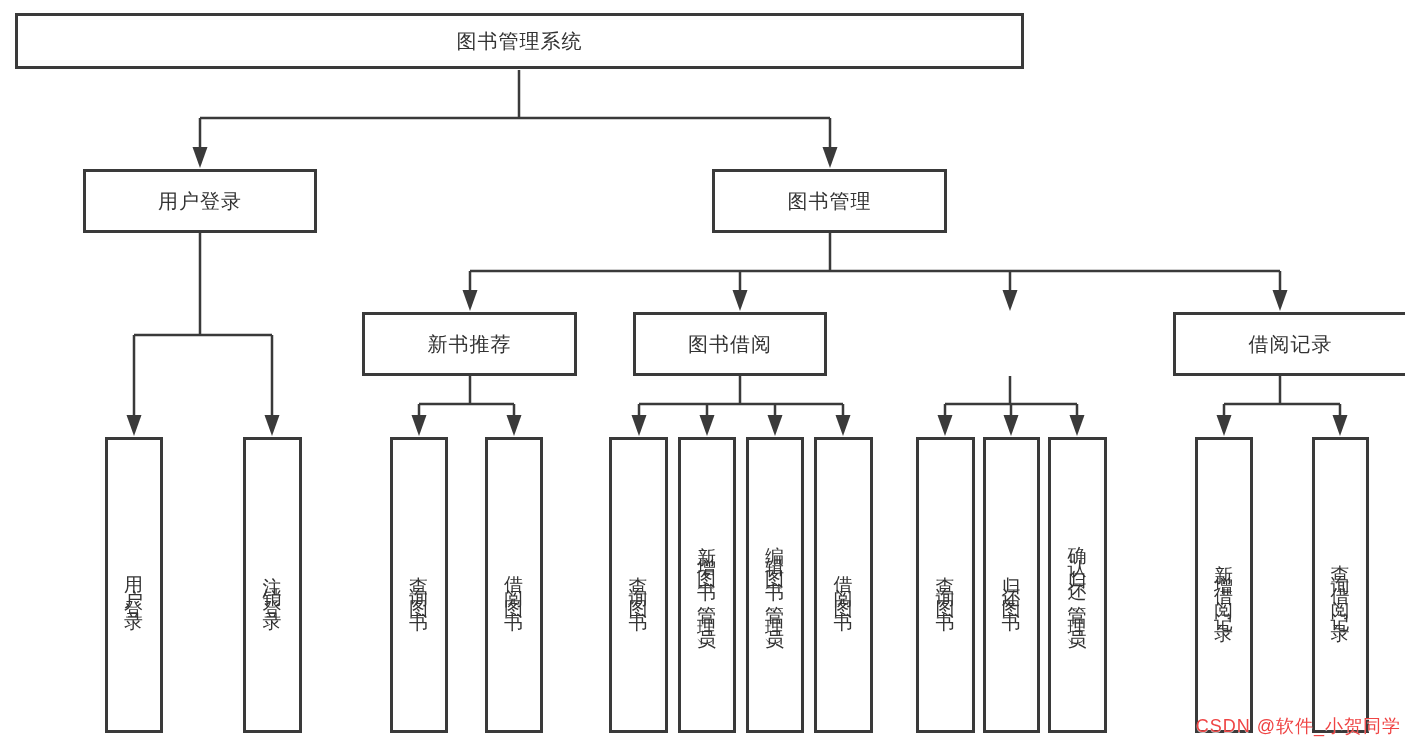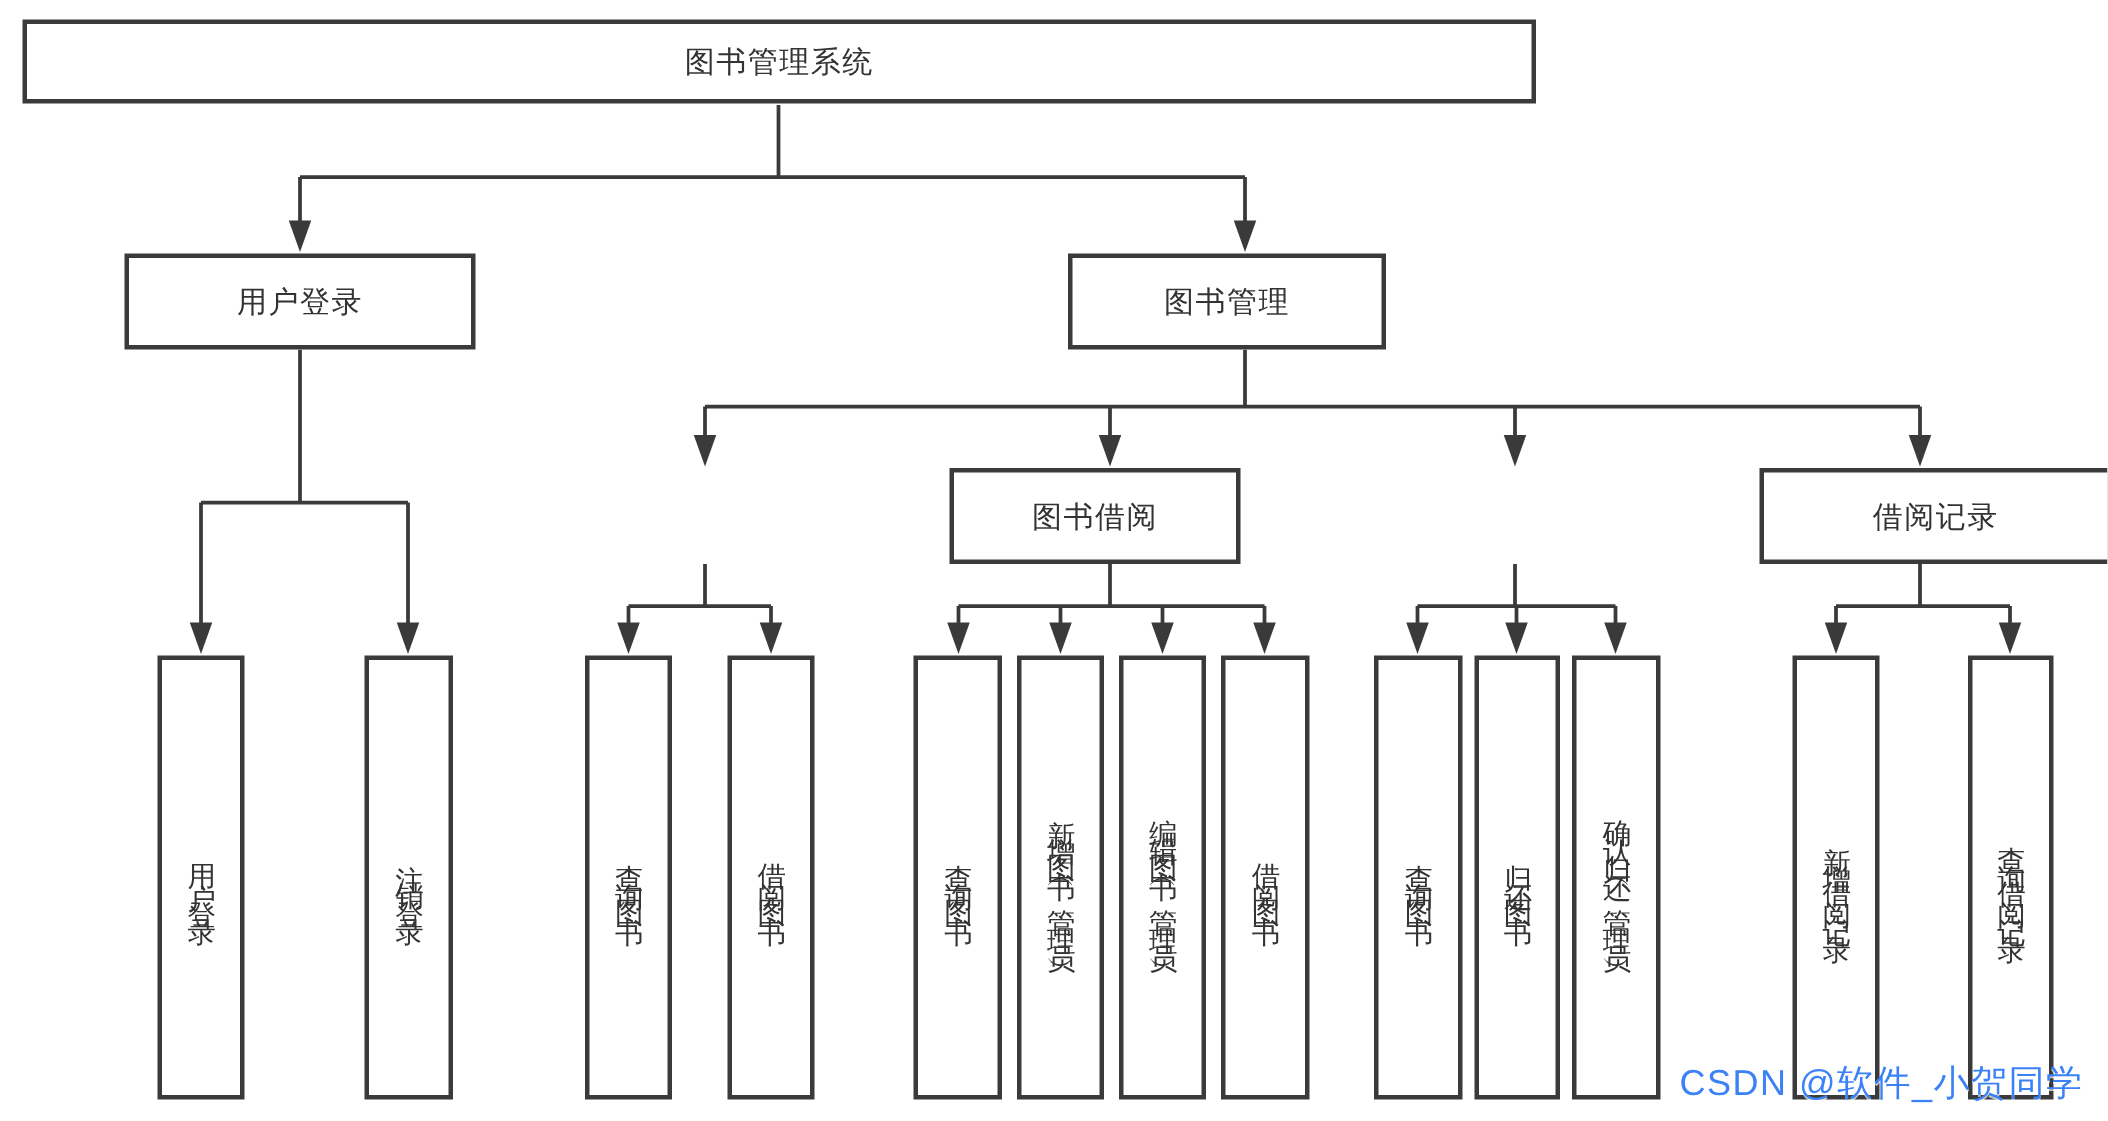--- a/index.html
+++ b/index.html
@@ -25,23 +25,23 @@
     writing-mode:vertical-rl;
     text-orientation:mixed;
     font-size:19px;
     line-height:1;
     letter-spacing:12px;
     color:#333;
     white-space:nowrap;
   }
   #watermark{
     position:absolute;
-    right:16px;bottom:9px;
-    font-size:24px;
-    color:#3b82f6;
+    right:4px;bottom:9px;
+    font-size:18px;
+    color:#ef4444;
     letter-spacing:1px;
     text-shadow:0 1px 0 rgba(255,255,255,.7);
     white-space:nowrap;
   }
 </style>
 </head>
 <body>
 
 <div id="stage">
 
@@ -78,24 +78,27 @@
     </g>
   </svg>
 
   <div class="node hbox" style="left:15px;top:13px;width:1009px;height:56px;">
     <span>图书管理系统</span>
   </div>
 
   <div class="node hbox" style="left:83px;top:169px;width:234px;height:64px;">
     <span>用户登录</span>
   </div>
-  <div class="node hbox" style="left:712px;top:169px;width:212px;height:64px;">
+  <div class="node hbox" style="left:712px;top:169px;width:235px;height:64px;">
     <span>图书管理</span>
   </div>
 
+  <div class="node hbox" style="left:362px;top:312px;width:215px;height:64px;">
+    <span>新书推荐</span>
+  </div>
   <div class="node hbox" style="left:633px;top:312px;width:194px;height:64px;">
     <span>图书借阅</span>
   </div>
   <div class="node hbox" style="left:1173px;top:312px;width:235px;height:64px;justify-content:center;">
     <span>借阅记录</span>
   </div>
 
   <div class="node vbox" style="left:105px;width:58px;">
     <span class="vtext">用户登录</span>
   </div>

